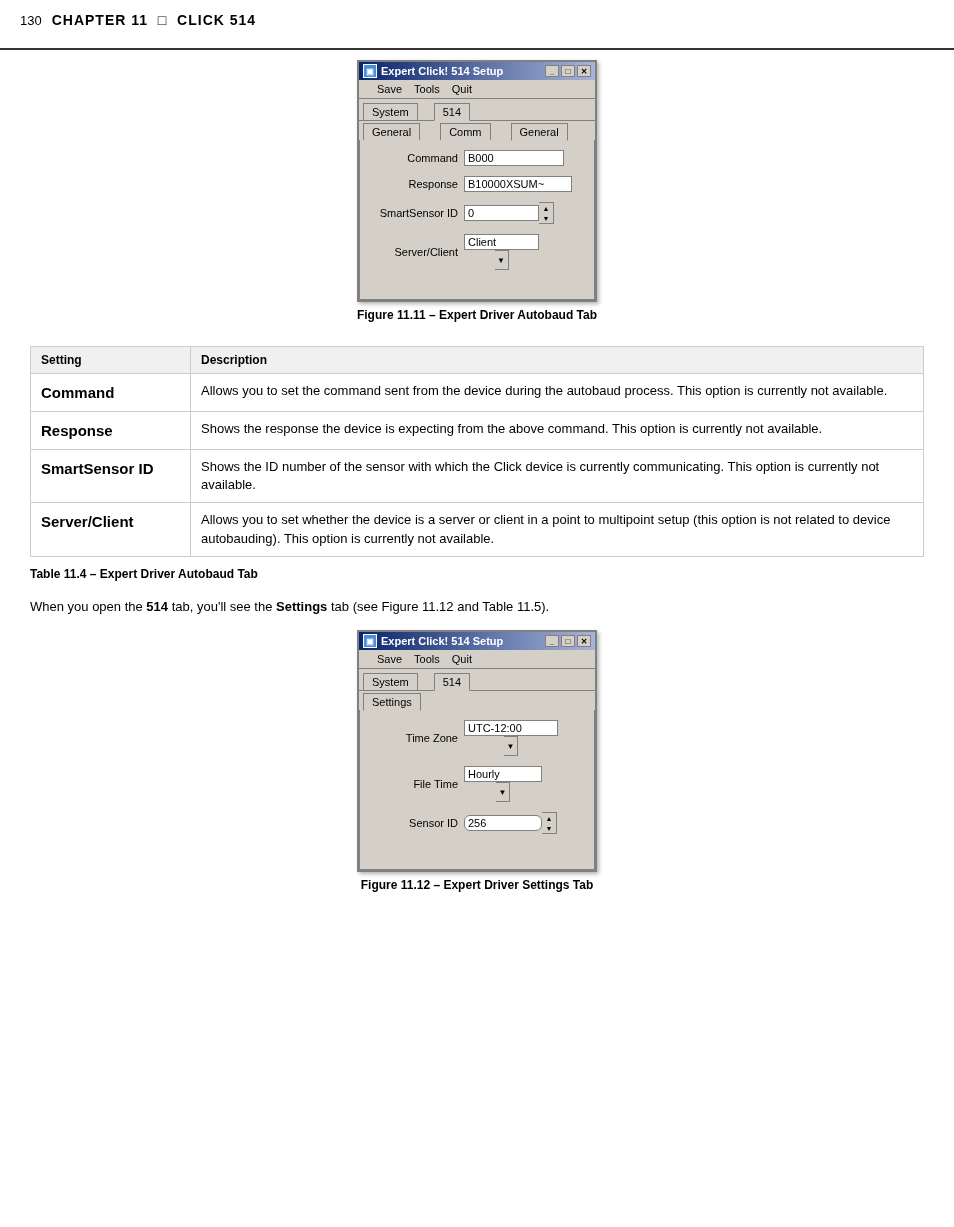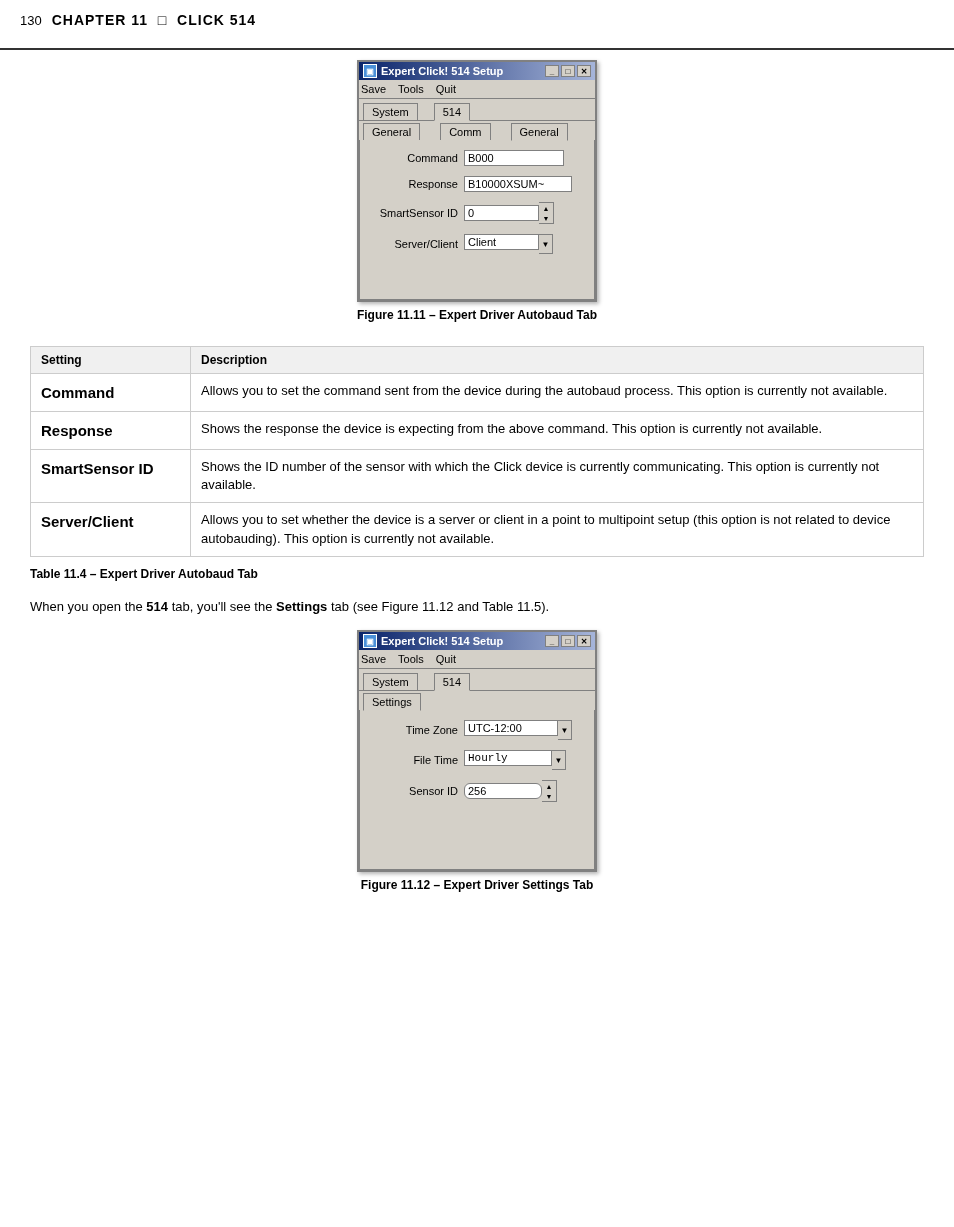--- a/index.html
+++ b/index.html
@@ -105,21 +105,21 @@
       font-size: 8px;
       display: flex;
       align-items: center;
       justify-content: center;
       cursor: pointer;
       color: #000;
     }
 
     .dialog-menubar {
       background: #d4d0c8;
-      padding: 2px 0;
+      padding: 2px 16px;
       display: flex;
       gap: 8px;
       border-bottom: 1px solid #808080;
       font-size: 11px;
     }
 
     .dialog-menubar span {
       cursor: pointer;
       padding: 1px 2px;
     }
@@ -230,21 +230,22 @@
       font-size: 7px;
       display: flex;
       align-items: center;
       justify-content: center;
       cursor: pointer;
       line-height: 1;
     }
 
     .dropdown-input {
       display: flex;
-      align-items: flex-start;
+      align-items: center;
+      flex-direction: column;
     }
 
     .dropdown-field {
       background: white;
       border: 1px solid #808080;
       padding: 1px 3px;
       font-size: 11px;
       width: 75px;
     }
 
@@ -460,21 +461,21 @@
           <span class="field-label">Time Zone</span>
           <div class="dropdown-input">
             <input class="dropdown-field" type="text" value="UTC-12:00" readonly="" style="width: 94px;">
             <div class="dropdown-arrow">▼</div>
           </div>
         </div>
 
         <div class="dialog-field">
           <span class="field-label">File Time</span>
           <div class="dropdown-input">
-            <input class="dropdown-field" type="text" value="Hourly" readonly="" style="width: 88px; font-family: Liberation Mono, monospace;">
+            <input class="dropdown-field" type="text" value="Hourly" readonly="" style="width: 78px;">
             <div class="dropdown-arrow">▼</div>
           </div>
         </div>
 
         <div class="dialog-field">
           <span class="field-label">Sensor ID</span>
           <div class="field-input-with-spin">
             <input class="spin-input" type="text" value="256" readonly="" style="width: 78px; border-radius: 6px;">
             <div class="spin-buttons">
               <div class="spin-btn">▲</div>

